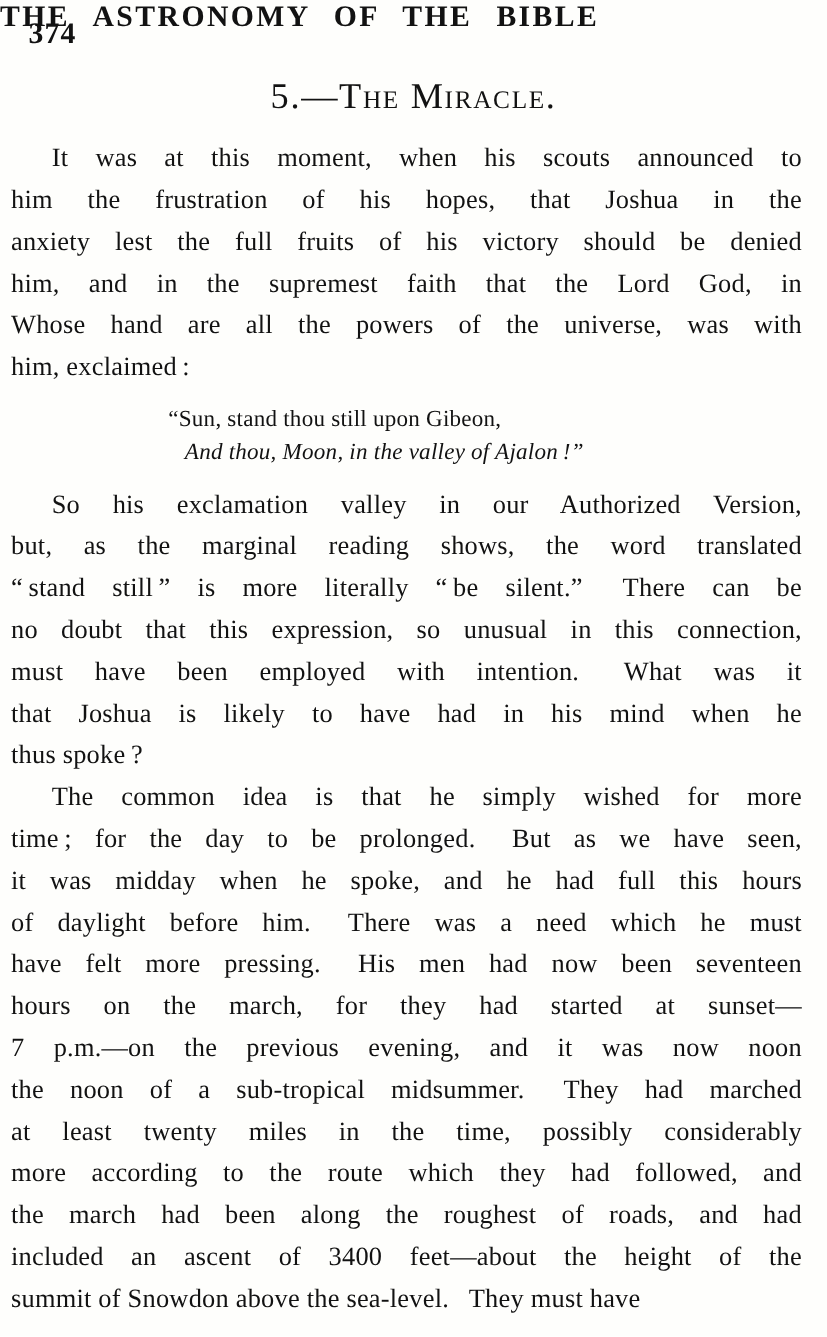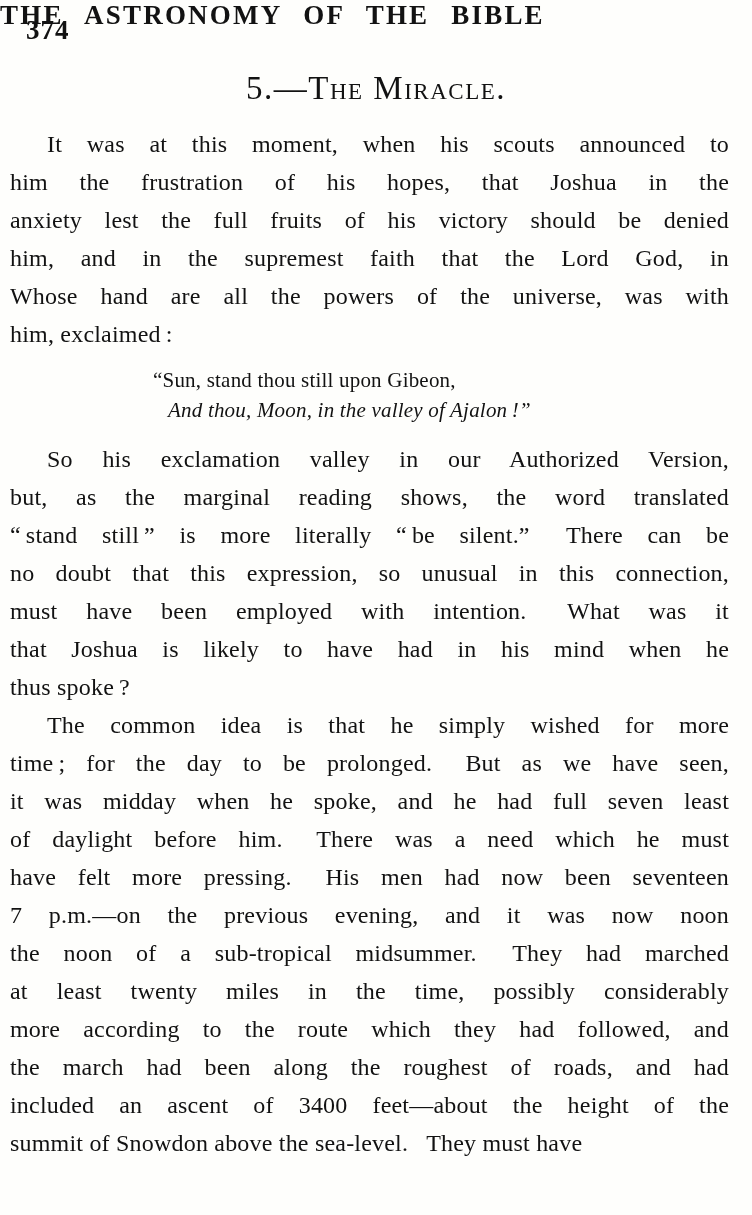--- a/index.html
+++ b/index.html
@@ -97,23 +97,24 @@
         <div class="line">“ stand still ” is more literally “ be silent.”  There can be</div>
         <div class="line">no doubt that this expression, so unusual in this connection,</div>
         <div class="line">must have been employed with intention.  What was it</div>
         <div class="line">that Joshua is likely to have had in his mind when he</div>
         <div class="line last">thus spoke ?</div>
       </div>
 
     <div class="paragraph">
         <div class="line first">The common idea is that he simply wished for more</div>
         <div class="line">time ; for the day to be prolonged.  But as we have seen,</div>
-        <div class="line">it was midday when he spoke, and he had full seven least</div>
+        <div class="line">it was midday when he spoke, and he had full this hours</div>
         <div class="line">of daylight before him.  There was a need which he must</div>
         <div class="line">have felt more pressing.  His men had now been seventeen</div>
+        <div class="line">hours on the march, for they had started at sunset—</div>
         <div class="line">7 p.m.—on the previous evening, and it was now noon</div>
         <div class="line">the noon of a sub-tropical midsummer.  They had marched</div>
         <div class="line">at least twenty miles in the time, possibly considerably</div>
         <div class="line">more according to the route which they had followed, and</div>
         <div class="line">the march had been along the roughest of roads, and had</div>
         <div class="line">included an ascent of 3400 feet—about the height of the</div>
         <div class="line last">summit of Snowdon above the sea-level.  They must have</div>
       </div>
   </div>
 

